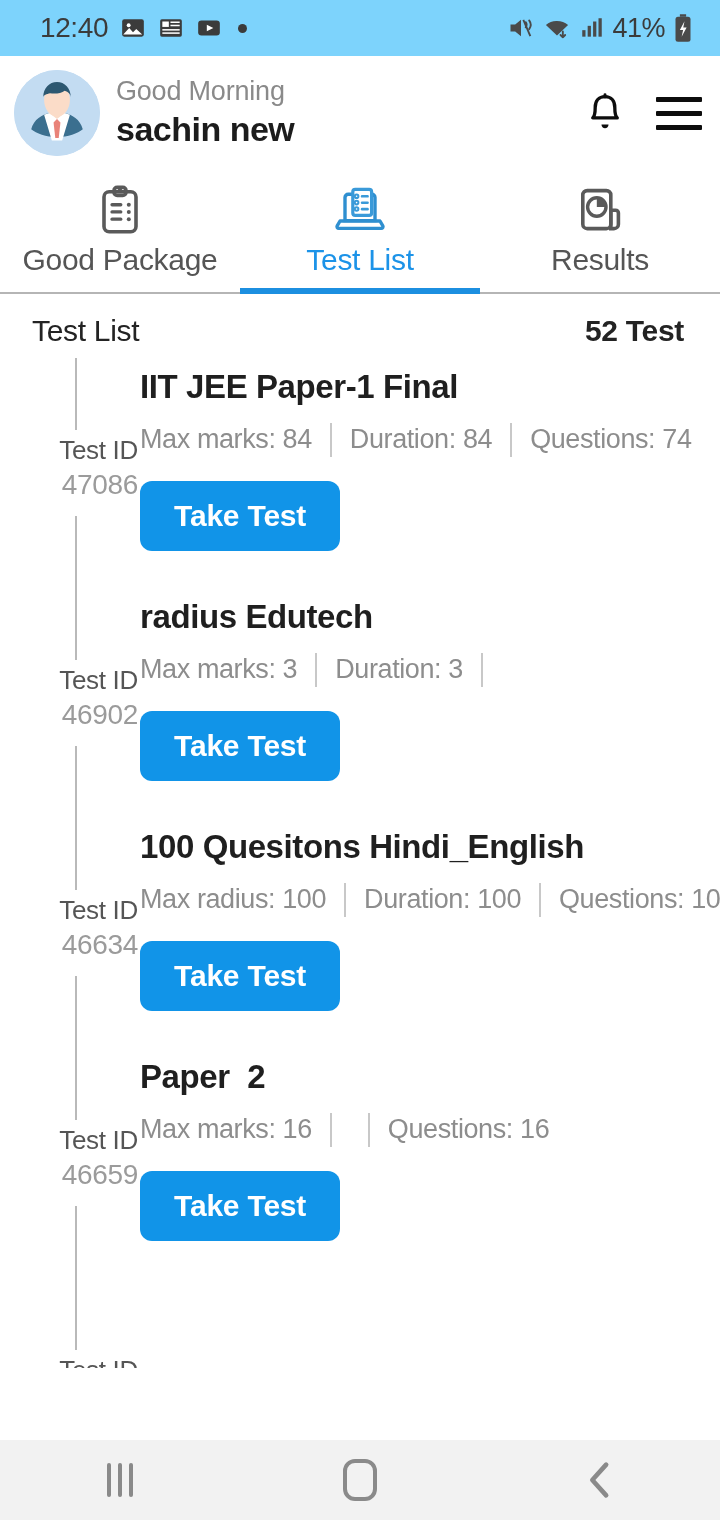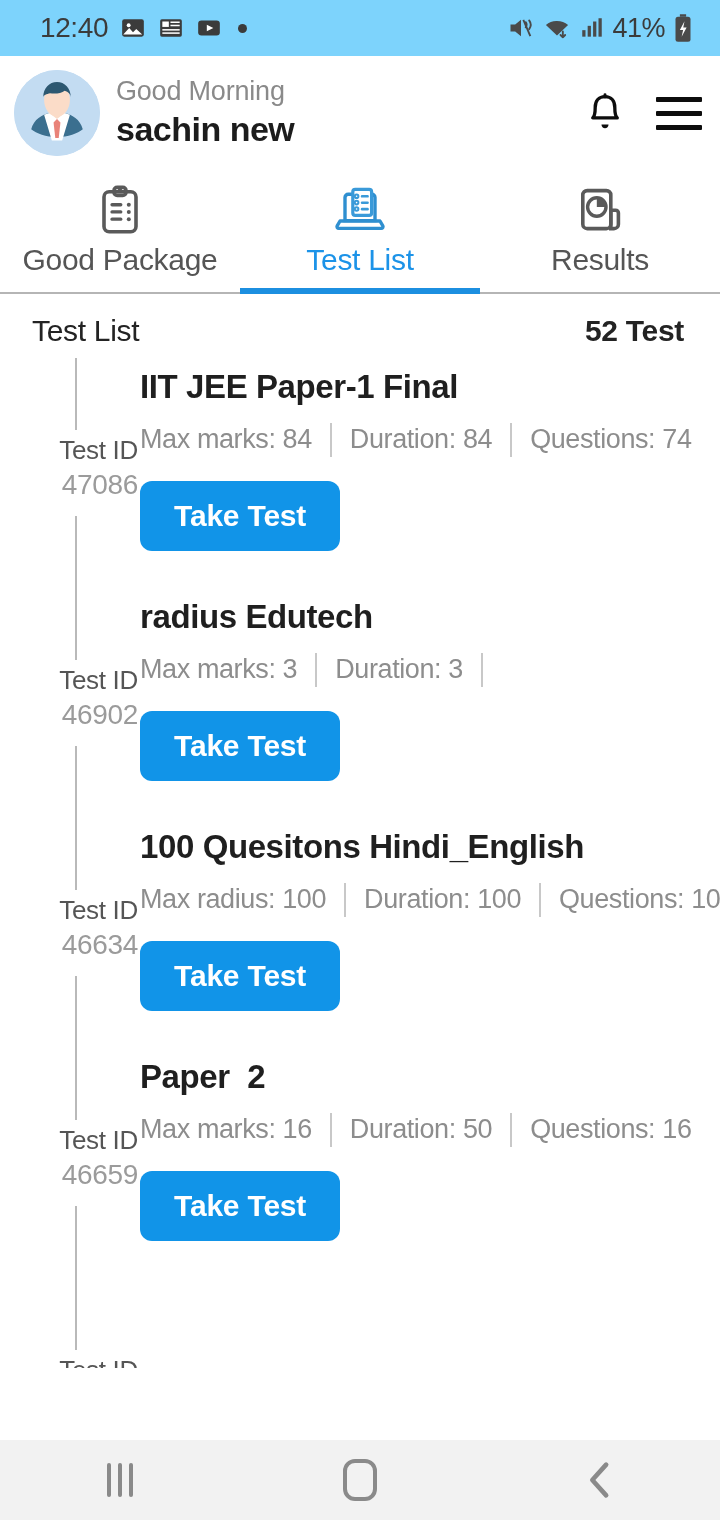--- a/index.html
+++ b/index.html
@@ -463,21 +463,20 @@
       <div class="rail-id">
         <span class="rail-id-label">Test ID</span>
         <span class="rail-id-value">46659</span>
       </div>
     </div>
     <div class="test-body">
       <div class="test-title">Paper  2</div>
       <div class="test-meta">
         <span class="meta-cell">Max marks: 16</span>
         <span class="meta-sep"></span>
-        <span class="meta-cell">Duration: 50</span>
         <span class="meta-sep"></span>
         <span class="meta-cell">Questions: 16</span>
       </div>
       <button class="take-test">Take Test</button>
     </div>
   </div>
 
   <div class="test-item partial">
     <div class="rail">
       <div class="rail-line top"></div>

